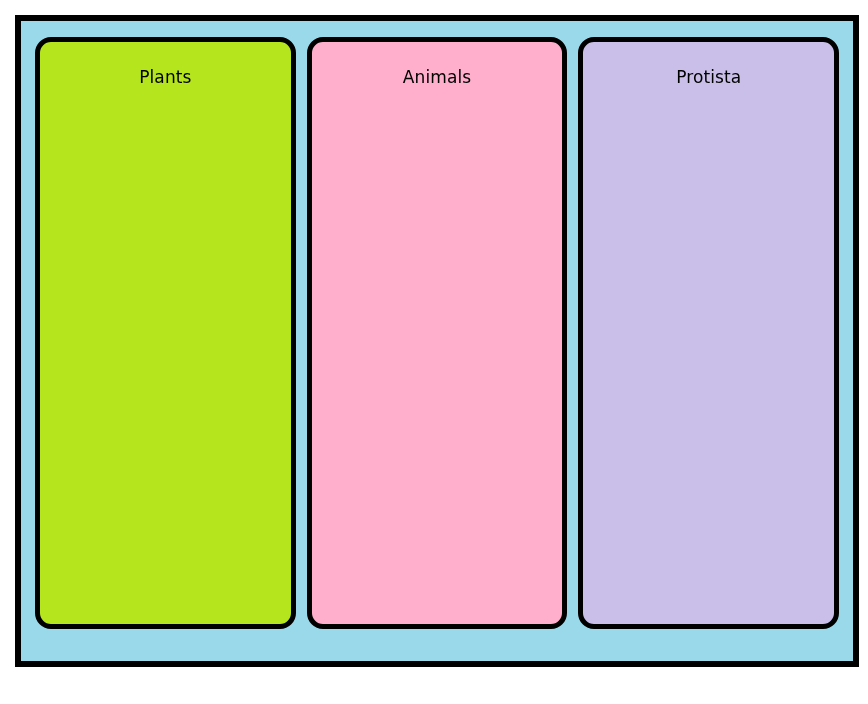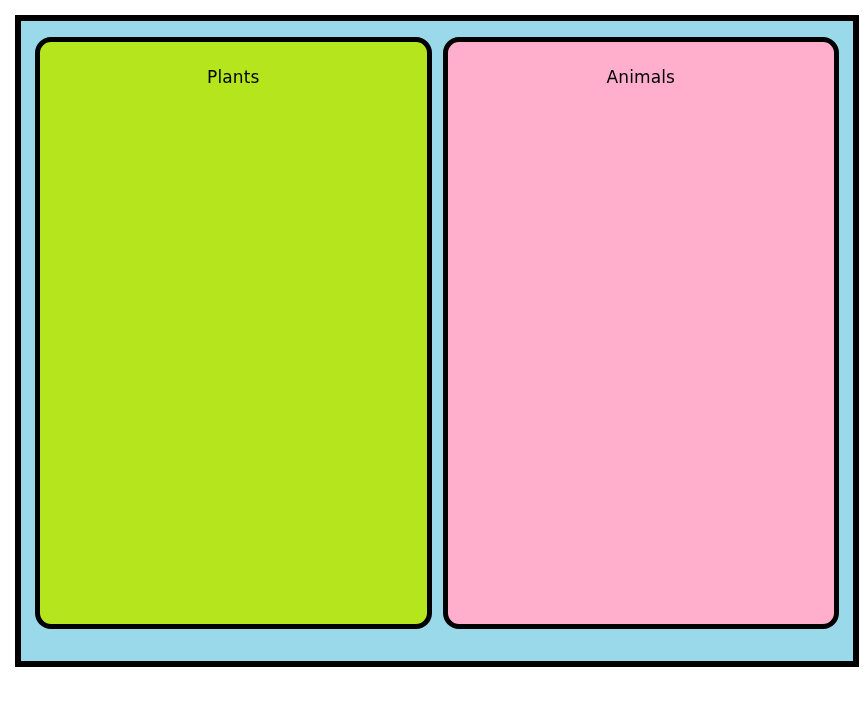--- a/index.html
+++ b/index.html
@@ -90,16 +90,20 @@
       <div class="card" style="background: rgb(181, 230, 29); border-color: rgb(0, 0, 0); border-radius: 16px;">
         <div class="card-label">Plants</div>
         <div class="card-body"></div>
       </div>
 
       <div class="card" style="background: rgb(255, 174, 204); border-color: rgb(0, 0, 0); border-radius: 16px; align-items: center;">
         <div class="card-label">Animals</div>
         <div class="card-body"></div>
       </div>
 
+      <div class="card" style="background: rgb(201, 191, 232); border-color: rgb(0, 0, 0); border-radius: 16px;">
+        <div class="card-label">Protista</div>
+        <div class="card-body"></div>
+      </div>
 
     </div>
   </div>
 </div>
 
 </body></html>

